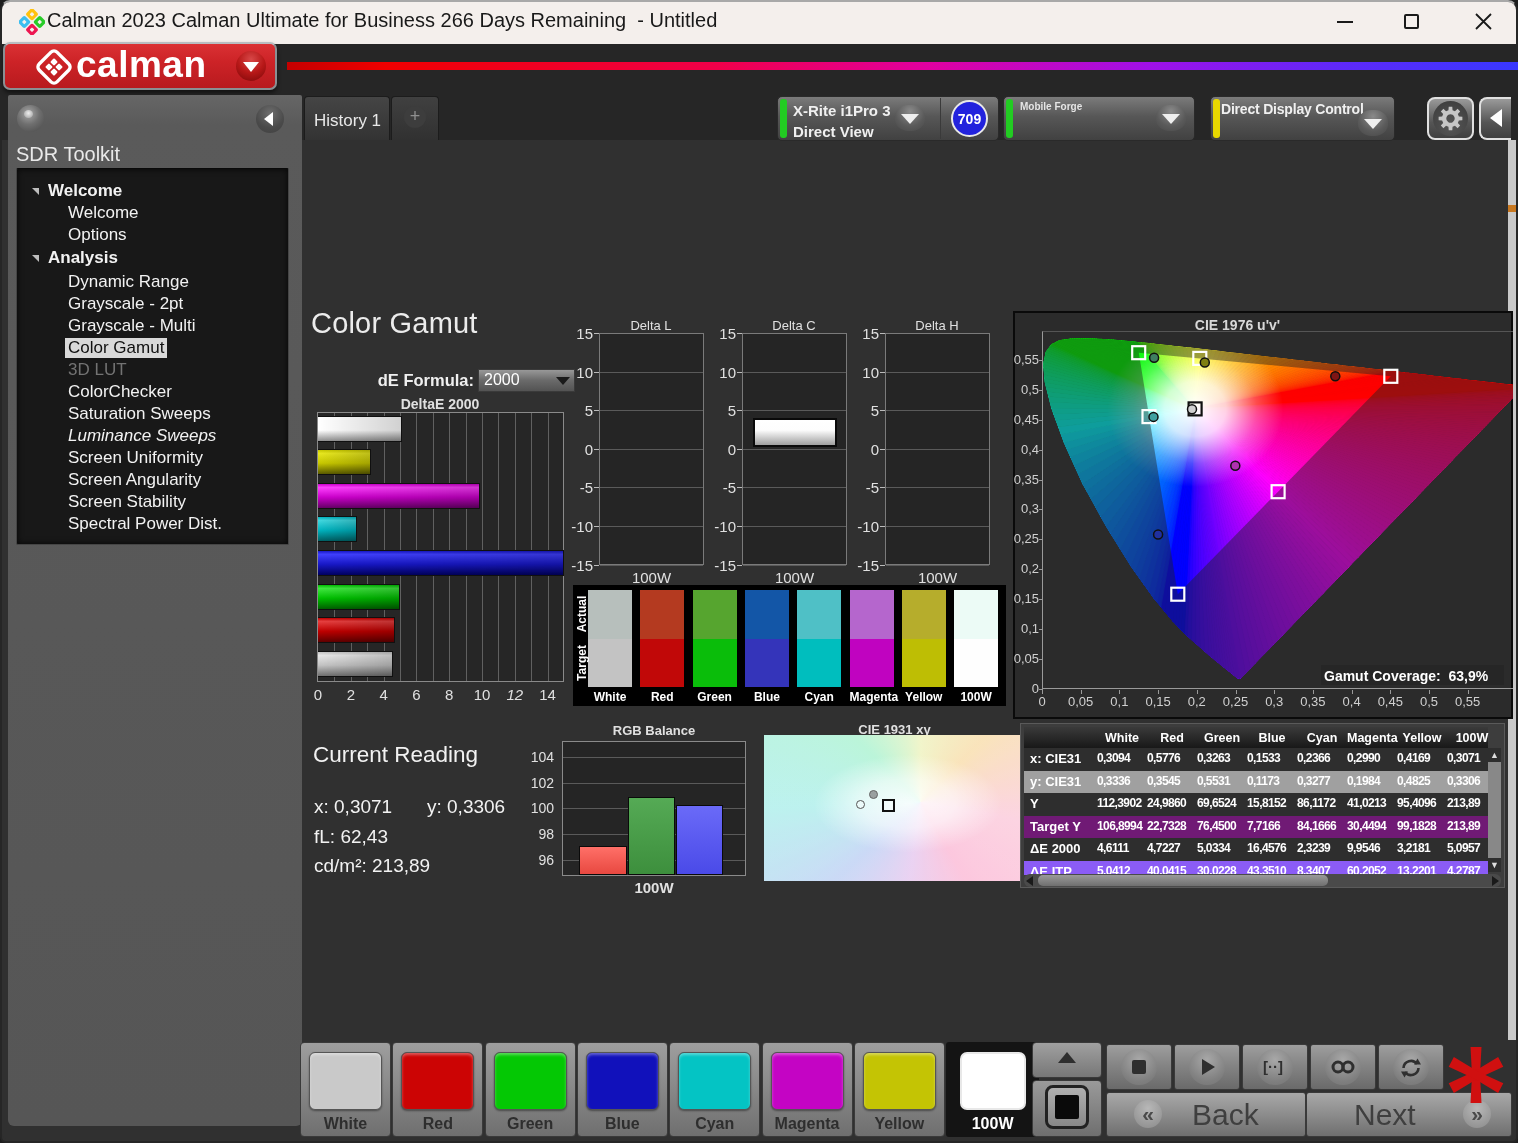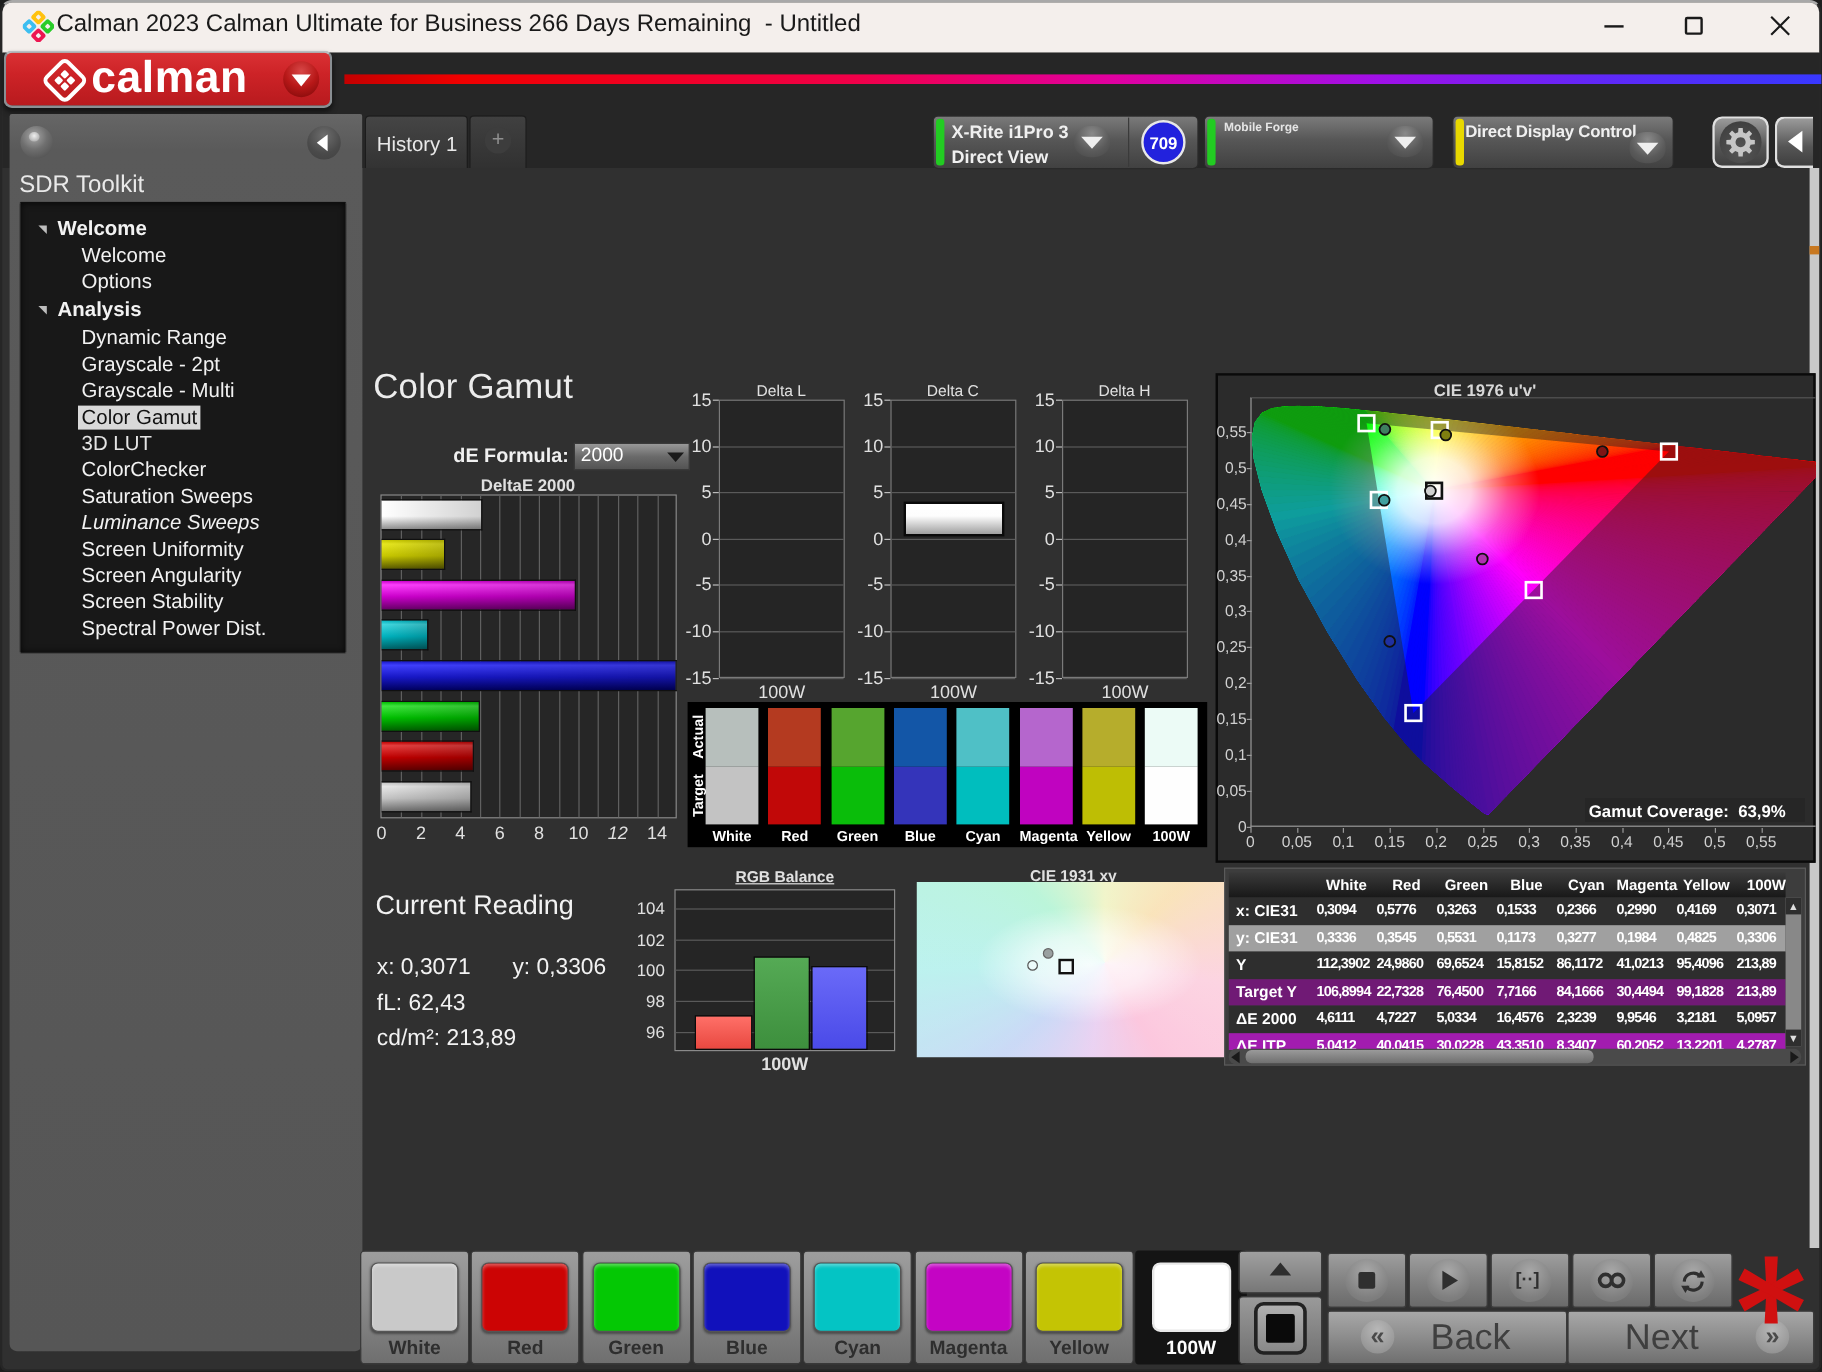--- a/index.html
+++ b/index.html
@@ -54,21 +54,21 @@
 <div class="abs" style="left:32px;top:188px;width:0;height:0;border-left:7px solid transparent;border-top:7px solid #bdbdbd;"></div>
 <div class="abs" style="left:32px;top:255px;width:0;height:0;border-left:7px solid transparent;border-top:7px solid #bdbdbd;"></div>
 <div class="abs" style="left:48px;top:181px;font-size:17px;font-weight:bold;color:#f2f2f2;">Welcome</div>
 <div class="abs" style="left:68px;top:203px;font-size:17px;color:#f2f2f2;">Welcome</div>
 <div class="abs" style="left:68px;top:225px;font-size:17px;color:#f2f2f2;">Options</div>
 <div class="abs" style="left:48px;top:248px;font-size:17px;font-weight:bold;color:#f2f2f2;">Analysis</div>
 <div class="abs" style="left:68px;top:272px;font-size:17px;color:#f2f2f2;">Dynamic Range</div>
 <div class="abs" style="left:68px;top:294px;font-size:17px;color:#f2f2f2;">Grayscale - 2pt</div>
 <div class="abs" style="left:68px;top:316px;font-size:17px;color:#f2f2f2;">Grayscale - Multi</div>
 <div class="abs" style="left:65px;top:338px;font-size:17px;color:#111;background:#d9d9d9;padding:0 3px;">Color Gamut</div>
-<div class="abs" style="left:68px;top:360px;font-size:17px;color:#e5e5e5;">3D LUT</div>
+<div class="abs" style="left:68px;top:360px;font-size:17px;color:#737373;">3D LUT</div>
 <div class="abs" style="left:68px;top:382px;font-size:17px;color:#f2f2f2;">ColorChecker</div>
 <div class="abs" style="left:68px;top:404px;font-size:17px;color:#f2f2f2;">Saturation Sweeps</div>
 <div class="abs" style="left:68px;top:426px;font-size:17px;color:#f2f2f2;font-style:italic;">Luminance Sweeps</div>
 <div class="abs" style="left:68px;top:448px;font-size:17px;color:#f2f2f2;">Screen Uniformity</div>
 <div class="abs" style="left:68px;top:470px;font-size:17px;color:#f2f2f2;">Screen Angularity</div>
 <div class="abs" style="left:68px;top:492px;font-size:17px;color:#f2f2f2;">Screen Stability</div>
 <div class="abs" style="left:68px;top:514px;font-size:17px;color:#f2f2f2;">Spectral Power Dist.</div>
 <div class="abs" style="left:302px;top:95px;width:1206px;height:45px;background:#262626;"></div>
 <div class="abs" style="left:304px;top:96px;width:86px;height:44px;background:linear-gradient(180deg,#454545,#333333);border:1px solid #1c1c1c;border-bottom:none;border-radius:4px 4px 0 0;"></div>
 <div class="abs" style="left:314px;top:111px;font-size:17px;color:#e8e8e8;">History 1</div>
@@ -234,21 +234,21 @@
 <div class="abs" style="left:954.1px;top:690px;width:44px;font-size:12px;font-weight:bold;color:#fff;text-align:center;">100W</div>
 <svg class="abs" style="left:573px;top:585px" width="16" height="121">
     <text x="9" y="33" text-anchor="middle" transform="rotate(-90 9 29)" fill="#ffffff" font-size="12" font-weight="bold" font-family="Liberation Sans">Actual</text>
     <text x="9" y="82" text-anchor="middle" transform="rotate(-90 9 78)" fill="#ffffff" font-size="12" font-weight="bold" font-family="Liberation Sans">Target</text>
   </svg>
 <div class="abs" style="left:313px;top:743px;font-size:22.5px;line-height:1.1;color:#f2f2f2;">Current Reading</div>
 <div class="abs" style="left:314px;top:796px;font-size:19px;color:#f2f2f2;">x: 0,3071</div>
 <div class="abs" style="left:427px;top:796px;font-size:19px;color:#f2f2f2;">y: 0,3306</div>
 <div class="abs" style="left:314px;top:826px;font-size:19px;color:#f2f2f2;">fL: 62,43</div>
 <div class="abs" style="left:314px;top:855px;font-size:19px;color:#f2f2f2;">cd/m²: 213,89</div>
-<div class="abs" style="left:562px;top:723px;width:184px;font-size:13px;font-weight:bold;color:#e0e0e0;text-align:center;text-decoration:underline;">RGB Balance</div>
+<div class="abs" style="left:562px;top:723px;width:184px;font-size:13px;font-weight:bold;color:#e0e0e0;text-align:center;">RGB Balance</div>
 <div class="abs" style="left:562px;top:741px;width:184px;height:135px;background:#252525;border:1px solid #8a8a8a;"></div>
 <div class="abs" style="left:528px;top:749.0px;width:26px;font-size:14px;color:#e0e0e0;text-align:right;">104</div>
 <div class="abs" style="left:563px;top:757.0px;width:182px;height:1px;background:#5a5a5a;"></div>
 <div class="abs" style="left:528px;top:774.7px;width:26px;font-size:14px;color:#e0e0e0;text-align:right;">102</div>
 <div class="abs" style="left:563px;top:782.7px;width:182px;height:1px;background:#5a5a5a;"></div>
 <div class="abs" style="left:528px;top:800.4px;width:26px;font-size:14px;color:#e0e0e0;text-align:right;">100</div>
 <div class="abs" style="left:563px;top:808.4px;width:182px;height:1px;background:#5a5a5a;"></div>
 <div class="abs" style="left:528px;top:826.1px;width:26px;font-size:14px;color:#e0e0e0;text-align:right;">98</div>
 <div class="abs" style="left:563px;top:834.1px;width:182px;height:1px;background:#5a5a5a;"></div>
 <div class="abs" style="left:528px;top:851.8px;width:26px;font-size:14px;color:#e0e0e0;text-align:right;">96</div>
@@ -323,21 +323,21 @@
 <div style="position:absolute;left:6px;top:3px;font-size:13px;font-weight:bold;color:#fff;">ΔE 2000</div>
 <div style="position:absolute;left:73px;top:3px;font-size:12px;font-weight:bold;color:#fff;letter-spacing:-0.6px;">4,6111</div>
 <div style="position:absolute;left:123px;top:3px;font-size:12px;font-weight:bold;color:#fff;letter-spacing:-0.6px;">4,7227</div>
 <div style="position:absolute;left:173px;top:3px;font-size:12px;font-weight:bold;color:#fff;letter-spacing:-0.6px;">5,0334</div>
 <div style="position:absolute;left:223px;top:3px;font-size:12px;font-weight:bold;color:#fff;letter-spacing:-0.6px;">16,4576</div>
 <div style="position:absolute;left:273px;top:3px;font-size:12px;font-weight:bold;color:#fff;letter-spacing:-0.6px;">2,3239</div>
 <div style="position:absolute;left:323px;top:3px;font-size:12px;font-weight:bold;color:#fff;letter-spacing:-0.6px;">9,9546</div>
 <div style="position:absolute;left:373px;top:3px;font-size:12px;font-weight:bold;color:#fff;letter-spacing:-0.6px;">3,2181</div>
 <div style="position:absolute;left:423px;top:3px;font-size:12px;font-weight:bold;color:#fff;letter-spacing:-0.6px;">5,0957</div>
 </div>
-<div class="abs" style="left:1024px;top:860.5px;width:464px;height:14.0px;background:#a21caf;overflow:hidden;">
+<div class="abs" style="left:1024px;top:860.5px;width:464px;height:14.0px;background:#8b5cf6;overflow:hidden;">
 <div style="position:absolute;left:6px;top:3px;font-size:13px;font-weight:bold;color:#fff;">ΔE ITP</div>
 <div style="position:absolute;left:73px;top:3px;font-size:12px;font-weight:bold;color:#fff;letter-spacing:-0.6px;">5,0412</div>
 <div style="position:absolute;left:123px;top:3px;font-size:12px;font-weight:bold;color:#fff;letter-spacing:-0.6px;">40,0415</div>
 <div style="position:absolute;left:173px;top:3px;font-size:12px;font-weight:bold;color:#fff;letter-spacing:-0.6px;">30,0228</div>
 <div style="position:absolute;left:223px;top:3px;font-size:12px;font-weight:bold;color:#fff;letter-spacing:-0.6px;">43,3510</div>
 <div style="position:absolute;left:273px;top:3px;font-size:12px;font-weight:bold;color:#fff;letter-spacing:-0.6px;">8,3407</div>
 <div style="position:absolute;left:323px;top:3px;font-size:12px;font-weight:bold;color:#fff;letter-spacing:-0.6px;">60,2052</div>
 <div style="position:absolute;left:373px;top:3px;font-size:12px;font-weight:bold;color:#fff;letter-spacing:-0.6px;">13,2201</div>
 <div style="position:absolute;left:423px;top:3px;font-size:12px;font-weight:bold;color:#fff;letter-spacing:-0.6px;">4,2787</div>
 </div>

